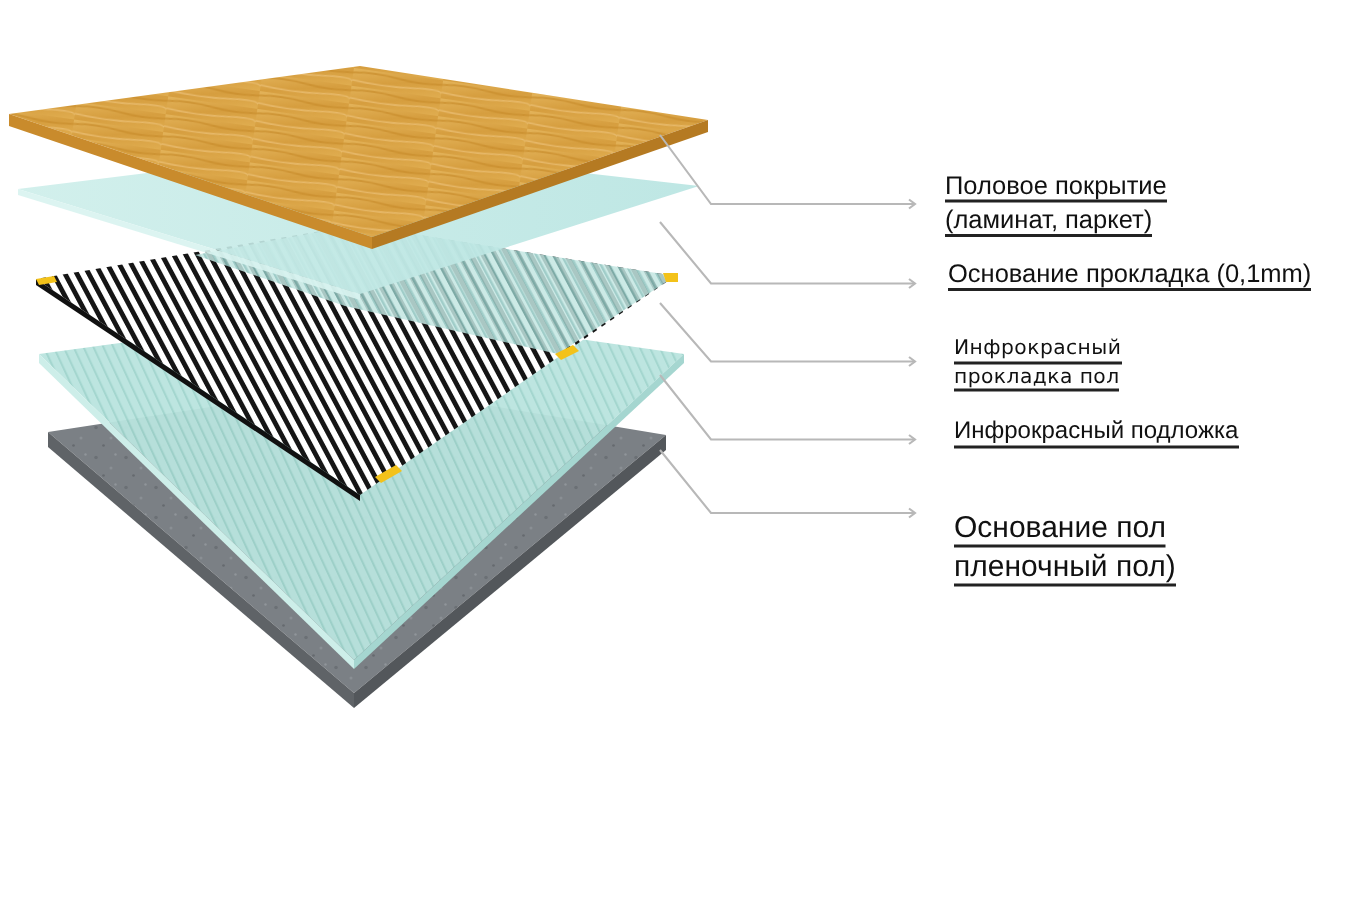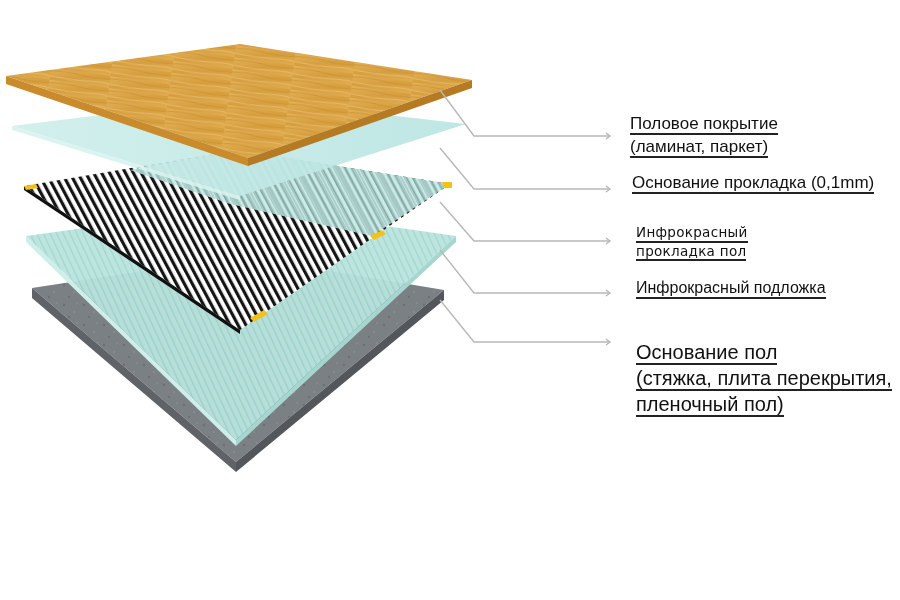--- a/index.html
+++ b/index.html
@@ -119,15 +119,14 @@
   <span class="ln">Инфрокрасный</span>
   <span class="ln">прокладка пол</span>
 </div>
 
 <div class="label l4 stack">
   <span class="ln">Инфрокрасный подложка</span>
 </div>
 
 <div class="label l5 stack">
   <span class="ln">Основание пол</span>
-  <span class="ln">(стяжка, плита перекрытия,</span>
   <span class="ln">пленочный пол)</span>
 </div>
 
 </body></html>

